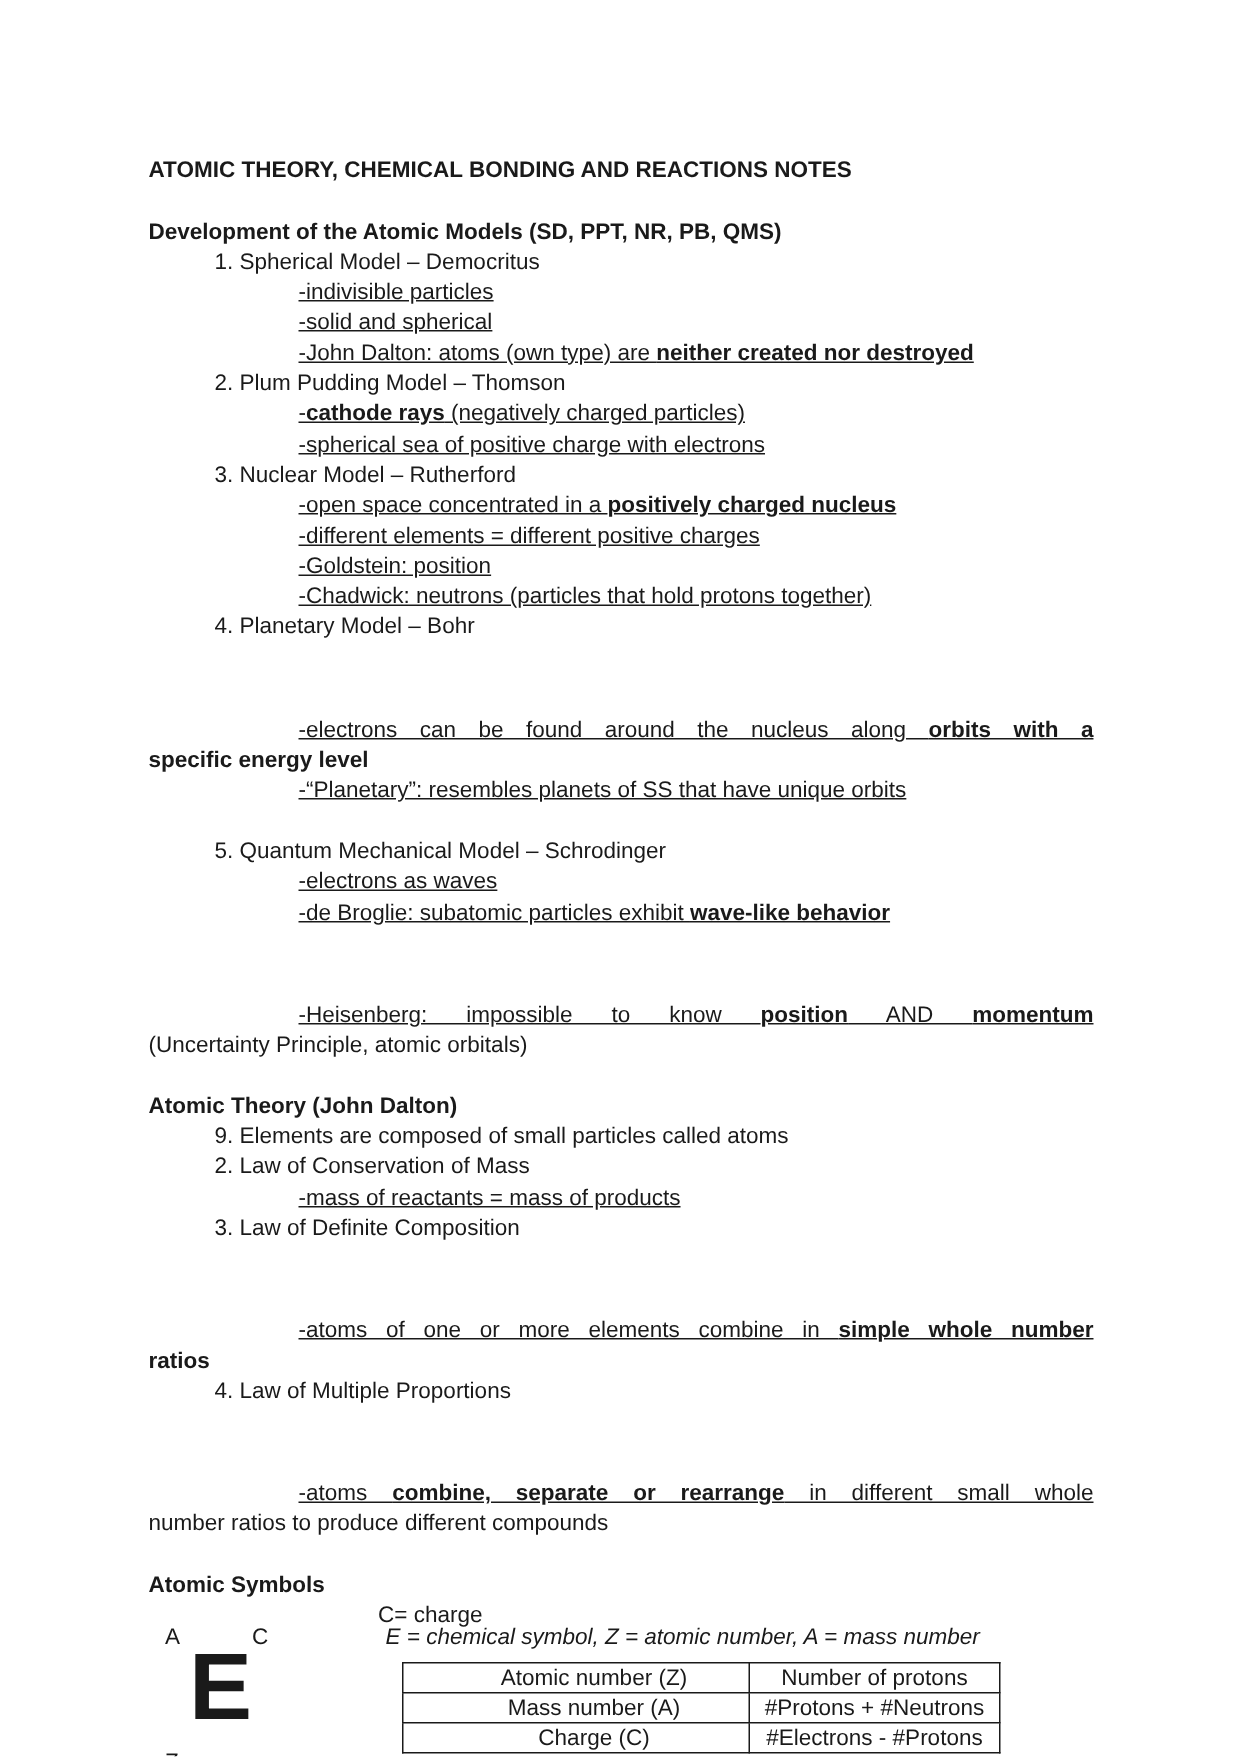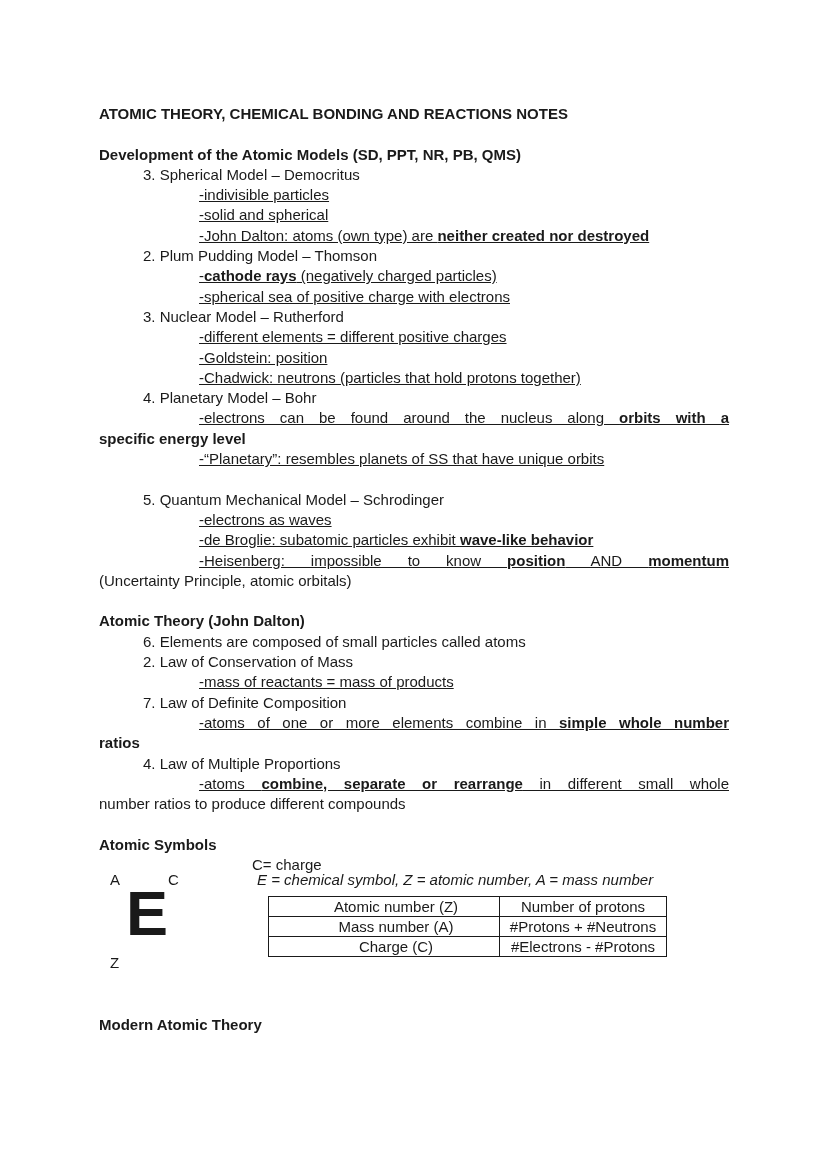--- a/index.html
+++ b/index.html
@@ -16,21 +16,21 @@
     position: absolute;
     left: 99px;
     top: 104px;
     width: 630px;
     font-size: 15px;
     line-height: 20.3px;
   }
   .line { min-height: 20.3px; }
   .ind1 { padding-left: 44px; }
   .ind2 { padding-left: 100px; text-decoration: underline; }
-  .just { text-align: justify; text-align-last: justify; }
+  .just { text-align: justify; text-align-last: justify; margin-top: 48px; }
   .b { font-weight: bold; text-align: center; }
 
   
   .fig { position: relative; height: 140px; }
   .fig-charge-note { position: absolute; left: 153px; top: 0; }
   .fig-sym-a { position: absolute; left: 11px;  top: 15px; }
   .fig-sym-c { position: absolute; left: 69px;  top: 15px; }
   .fig-legend { position: absolute; left: 158px; top: 15px; font-style: italic; }
   .fig-e {
     position: absolute; left: 27px; top: 27px;
@@ -54,47 +54,48 @@
 </head>
 <body>
 
 <div class="page">
   <div class="content">
 
     <div>
         <div class="line"><span class="b">ATOMIC THEORY, CHEMICAL BONDING AND REACTIONS NOTES</span></div>
         <div class="line">&nbsp;</div>
         <div class="line"><span class="b">Development of the Atomic Models (SD, PPT, NR, PB, QMS)</span></div>
-        <div class="line ind1"><span>3. Spherical Model – Democritus</span></div>
+        <div class="line ind1"><span>1. Spherical Model – Democritus</span></div>
         <div class="line ind2"><span>-indivisible particles</span></div>
         <div class="line ind2"><span>-solid and spherical</span></div>
         <div class="line ind2"><span>-John Dalton: atoms (own type) are </span><span class="b">neither created nor destroyed</span></div>
         <div class="line ind1"><span>2. Plum Pudding Model – Thomson</span></div>
         <div class="line ind2"><span>-</span><span class="b">cathode rays</span><span> (negatively charged particles)</span></div>
         <div class="line ind2"><span>-spherical sea of positive charge with electrons</span></div>
         <div class="line ind1"><span>3. Nuclear Model – Rutherford</span></div>
+        <div class="line ind2"><span>-open space concentrated in a </span><span class="b">positively charged nucleus</span></div>
         <div class="line ind2"><span>-different elements = different positive charges</span></div>
         <div class="line ind2"><span>-Goldstein: position</span></div>
         <div class="line ind2"><span>-Chadwick: neutrons (particles that hold protons together)</span></div>
         <div class="line ind1"><span>4. Planetary Model – Bohr</span></div>
         <div class="line ind2 just"><span>-electrons can be found around the nucleus along </span><span class="b">orbits with a</span></div>
         <div class="line"><span class="b">specific energy level</span></div>
         <div class="line ind2"><span>-“Planetary”: resembles planets of SS that have unique orbits</span></div>
         <div class="line">&nbsp;</div>
         <div class="line ind1"><span>5. Quantum Mechanical Model – Schrodinger</span></div>
         <div class="line ind2"><span>-electrons as waves</span></div>
         <div class="line ind2"><span>-de Broglie: subatomic particles exhibit </span><span class="b">wave-like behavior</span></div>
         <div class="line ind2 just"><span>-Heisenberg: impossible to know </span><span class="b">position</span><span> AND </span><span class="b">momentum</span></div>
         <div class="line"><span>(Uncertainty Principle, atomic orbitals)</span></div>
         <div class="line">&nbsp;</div>
         <div class="line"><span class="b">Atomic Theory (John Dalton)</span></div>
-        <div class="line ind1"><span>6. Elements are composed of small particles called atoms</span></div>
+        <div class="line ind1"><span>9. Elements are composed of small particles called atoms</span></div>
         <div class="line ind1"><span>2. Law of Conservation of Mass</span></div>
         <div class="line ind2"><span>-mass of reactants = mass of products</span></div>
-        <div class="line ind1"><span>7. Law of Definite Composition</span></div>
+        <div class="line ind1"><span>3. Law of Definite Composition</span></div>
         <div class="line ind2 just"><span>-atoms of one or more elements combine in </span><span class="b">simple whole number</span></div>
         <div class="line"><span class="b">ratios</span></div>
         <div class="line ind1"><span>4. Law of Multiple Proportions</span></div>
         <div class="line ind2 just"><span>-atoms </span><span class="b">combine, separate or rearrange</span><span> in different small whole</span></div>
         <div class="line"><span>number ratios to produce different compounds</span></div>
         <div class="line">&nbsp;</div>
         <div class="line"><span class="b">Atomic Symbols</span></div>
       </div>
 
     <div class="fig">

